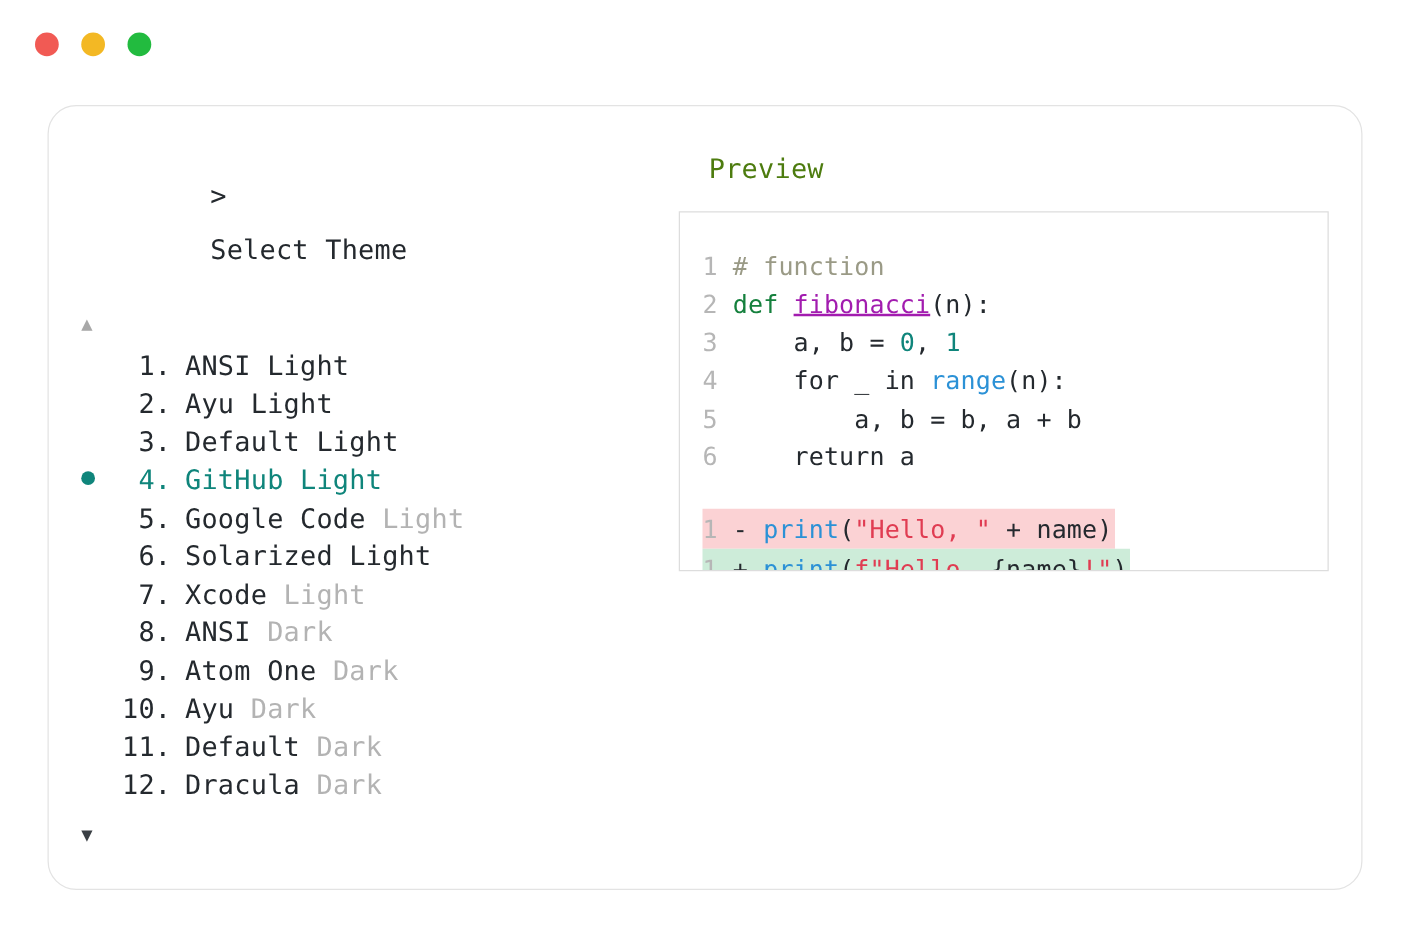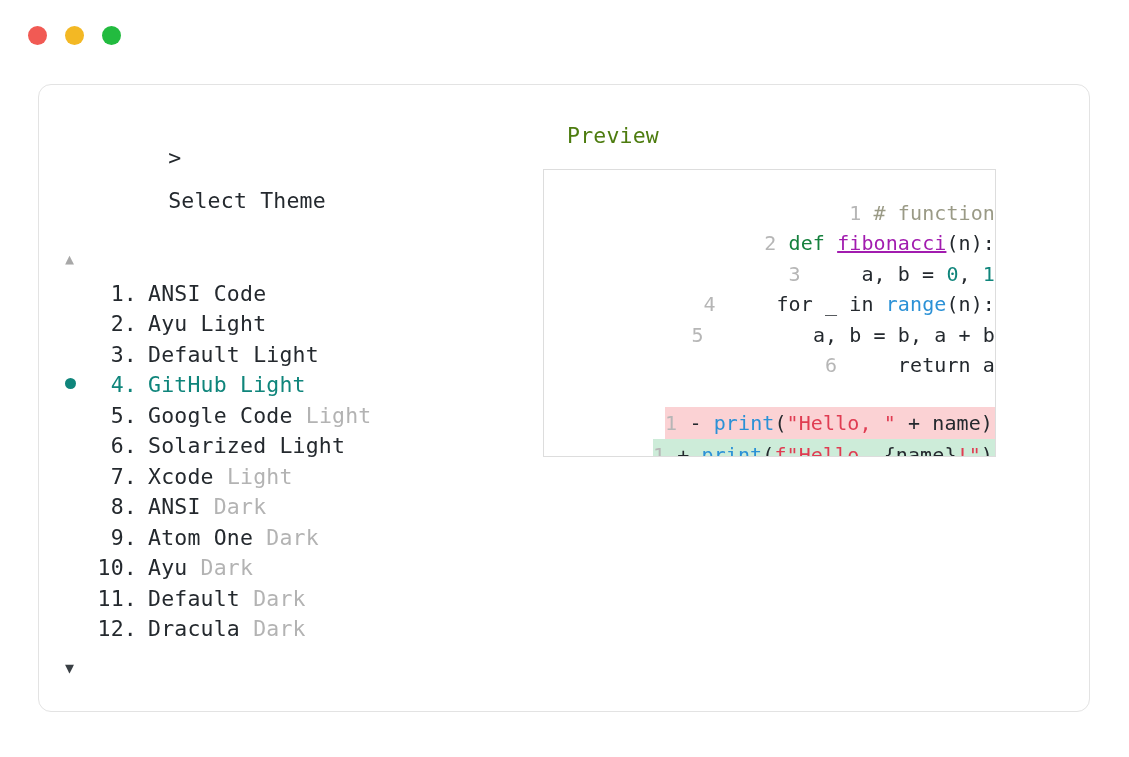--- a/index.html
+++ b/index.html
@@ -34,21 +34,21 @@
 
   
   .card {
     position: absolute;
     left: 38px;
     top: 84px;
     width: 1052px;
     height: 628px;
     box-sizing: border-box;
     border: 1.5px solid #e3e3e3;
-    border-radius: 13px;
+    border-radius: 23px;
     background: #ffffff;
   }
 
   .card-inner {
     position: absolute;
     left: 0; top: 0; right: 0; bottom: 0;
   }
 
   
   .left-col {
@@ -143,28 +143,27 @@
   }
   .preview-title {
     font-size: 21.5px;
     color: #4d7c0f;
     letter-spacing: 0.2px;
     line-height: 1.0;
     margin-left: 24px;
   }
   .preview-box {
     margin-top: 22px;
-    width: 453px;
+    width: 520px;
     height: 288px;
     box-sizing: border-box;
     border: 1.5px solid #dddddd;
     background: #ffffff;
     padding: 28px 0 0 0;
     overflow: hidden;
-    text-align: right;
   }
 
   .code-block { display: block; }
 
   .code-line {
     font-size: 20px;
     line-height: 30.5px;
     white-space: pre;
     letter-spacing: 0.1px;
     padding-left: 18px;
@@ -214,21 +213,21 @@
 
       <div class="prompt-line">
         <span>&gt;</span>
         <span> </span>
         <span>Select Theme</span>
       </div>
 
       <span class="scroll-arrow up">▲</span>
 
       <div class="theme-list" id="theme-list">
-          <div class="theme-row"><span class="bullet-cell"></span><span class="num-cell">1.</span><span class="name-cell">ANSI Code</span></div>
+          <div class="theme-row"><span class="bullet-cell"></span><span class="num-cell">1.</span><span class="name-cell">ANSI Light</span></div>
           <div class="theme-row"><span class="bullet-cell"></span><span class="num-cell">2.</span><span class="name-cell">Ayu Light</span></div>
           <div class="theme-row"><span class="bullet-cell"></span><span class="num-cell">3.</span><span class="name-cell">Default Light</span></div>
           <div class="theme-row selected"><span class="bullet-cell"><span class="bullet"></span></span><span class="num-cell">4.</span><span class="name-cell">GitHub Light</span></div>
           <div class="theme-row"><span class="bullet-cell"></span><span class="num-cell">5.</span><span class="name-cell">Google Code</span><span class="variant-cell"> Light</span></div>
           <div class="theme-row"><span class="bullet-cell"></span><span class="num-cell">6.</span><span class="name-cell">Solarized Light</span></div>
           <div class="theme-row"><span class="bullet-cell"></span><span class="num-cell">7.</span><span class="name-cell">Xcode</span><span class="variant-cell"> Light</span></div>
           <div class="theme-row"><span class="bullet-cell"></span><span class="num-cell">8.</span><span class="name-cell">ANSI</span><span class="variant-cell"> Dark</span></div>
           <div class="theme-row"><span class="bullet-cell"></span><span class="num-cell">9.</span><span class="name-cell">Atom One</span><span class="variant-cell"> Dark</span></div>
           <div class="theme-row"><span class="bullet-cell"></span><span class="num-cell">10.</span><span class="name-cell">Ayu</span><span class="variant-cell"> Dark</span></div>
           <div class="theme-row"><span class="bullet-cell"></span><span class="num-cell">11.</span><span class="name-cell">Default</span><span class="variant-cell"> Dark</span></div>

